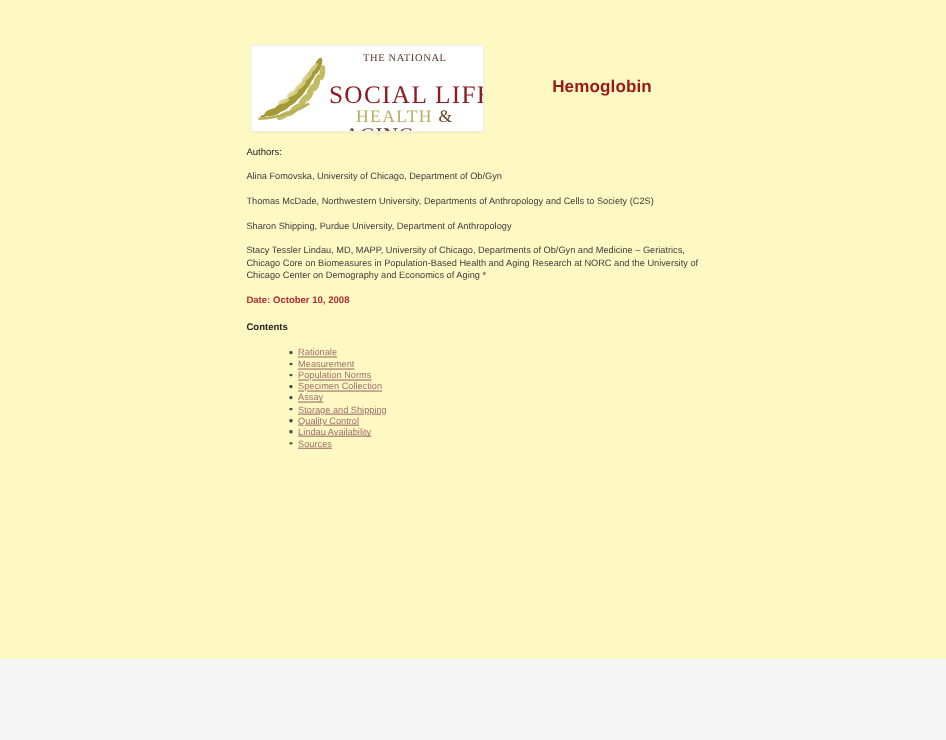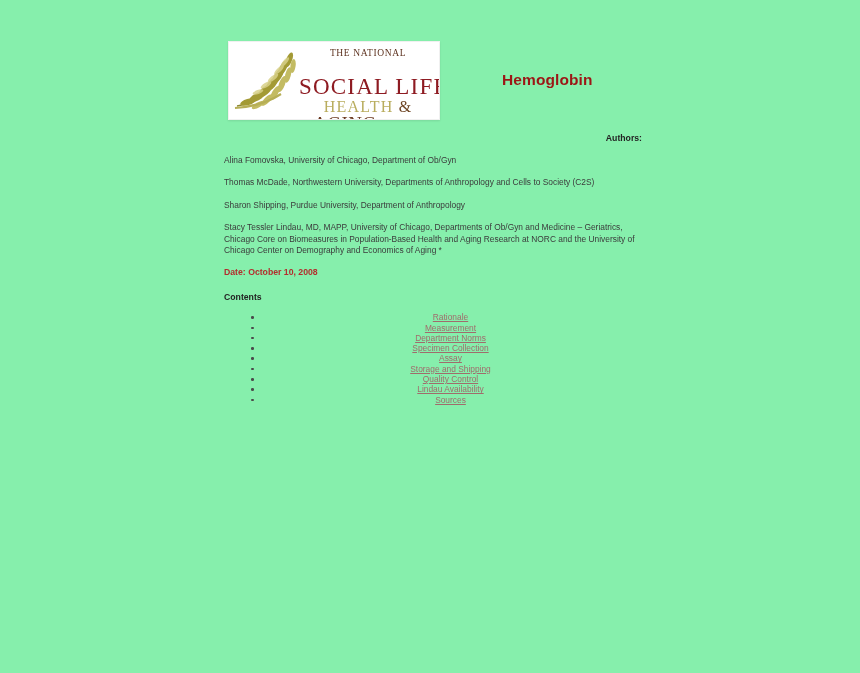--- a/index.html
+++ b/index.html
@@ -14,22 +14,22 @@
     overflow: hidden;
     position: relative;
   }
 
   
   #page {
     position: absolute;
     left: 0;
     top: 0;
     width: 860px;
-    height: 673px;
-    background: #86efac;
+    height: 599px;
+    background: #fef9c3;
   }
 
   
   #header {
     position: absolute;
     left: 222px;
     top: 38px;
     width: 430px;
     height: 84px;
   }
@@ -126,25 +126,24 @@
   .h-red {
     color: #b32d2d;
     font-weight: bold;
     font-size: 9.1px;
     line-height: 12px;
     margin: 0 0 13px 0;
   }
 
   .h-black {
     color: #232323;
-    font-weight: bold;
+    font-weight: normal;
     font-size: 8.7px;
     line-height: 12px;
     margin: 0 0 11px 0;
-    text-align: right;
   }
 
   p.blk {
     margin: 0 0 11px 0;
     color: #3b3b3b;
   }
 
   p.tight {
     margin: 0 0 11px 0;
   }
@@ -163,23 +162,22 @@
 
   #contents-head {
     color: #232323;
     font-weight: bold;
     font-size: 8.7px;
     margin: 0 0 9px 0;
   }
 
   ul#toc {
     list-style: none;
-    margin: 0;
+    margin: 12px;
     padding: 0 0 0 27px;
-    text-align: center;
   }
   ul#toc li {
     position: relative;
     line-height: 10.3px;
     font-size: 8.4px;
     padding-left: 8px;
   }
   ul#toc li::before {
     content: "";
     position: absolute;
@@ -262,21 +260,21 @@
 
 
 
     <div class="date-red">Date: October 10, 2008</div>
 
     <div id="contents-head">Contents</div>
 
     <ul id="toc">
       <li><a href="#">Rationale</a></li>
       <li><a href="#">Measurement</a></li>
-      <li><a href="#">Department Norms</a></li>
+      <li><a href="#">Population Norms</a></li>
       <li><a href="#">Specimen Collection</a></li>
       <li><a href="#">Assay</a></li>
       <li><a href="#">Storage and Shipping</a></li>
       <li><a href="#">Quality Control</a></li>
       <li><a href="#">Lindau Availability</a></li>
       <li><a href="#">Sources</a></li>
     </ul>
 
   </div>
 </div>

